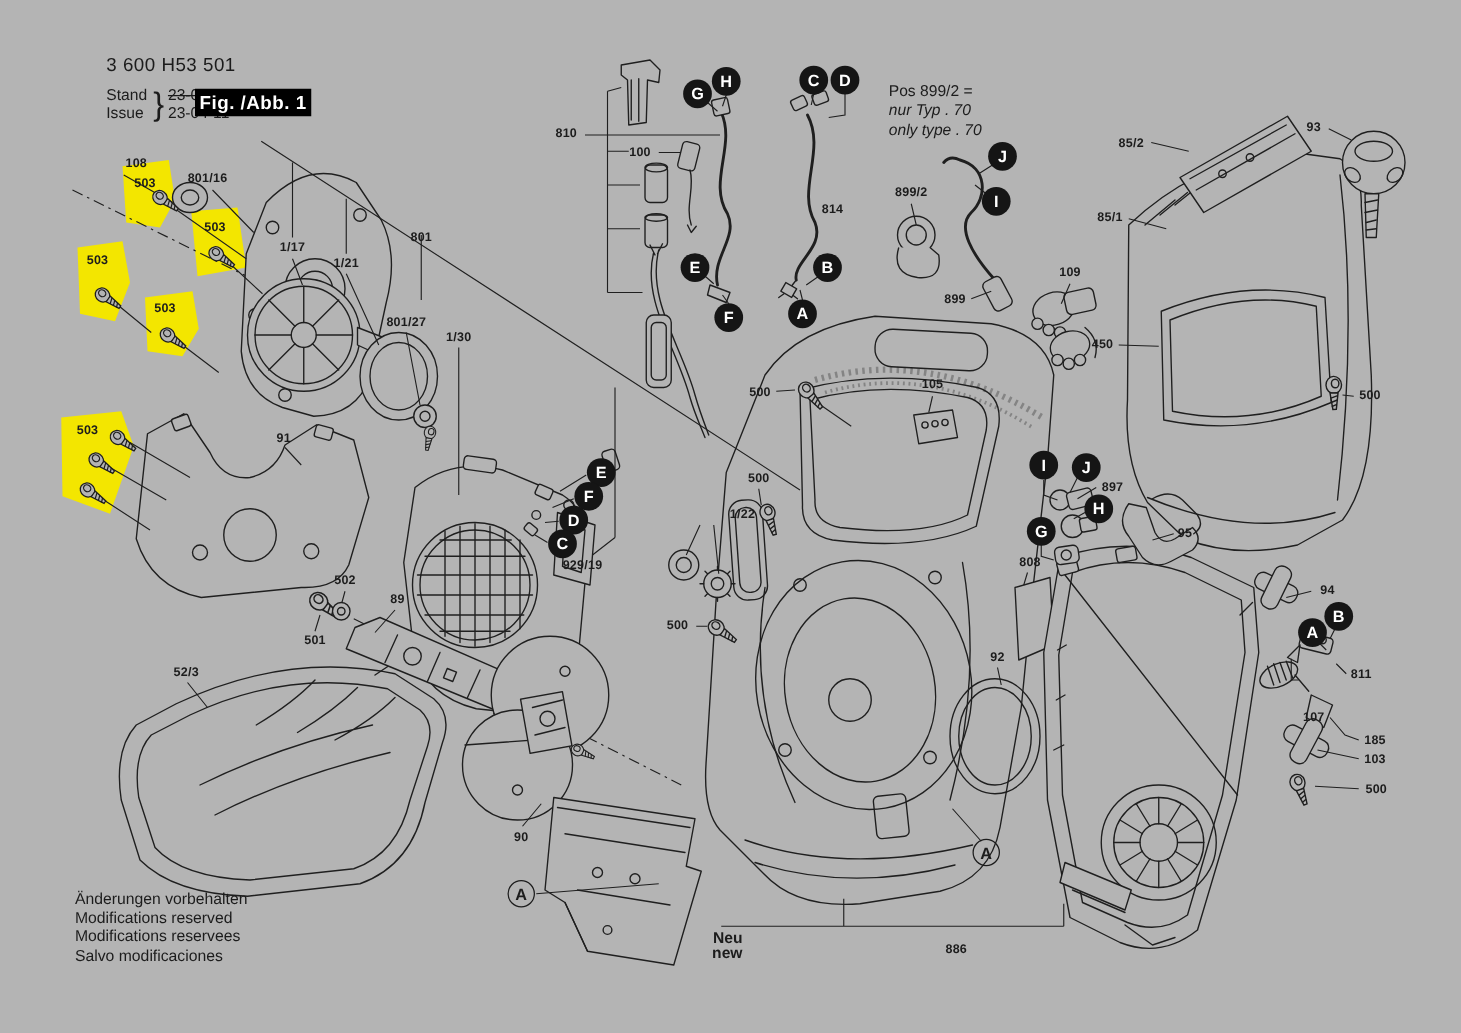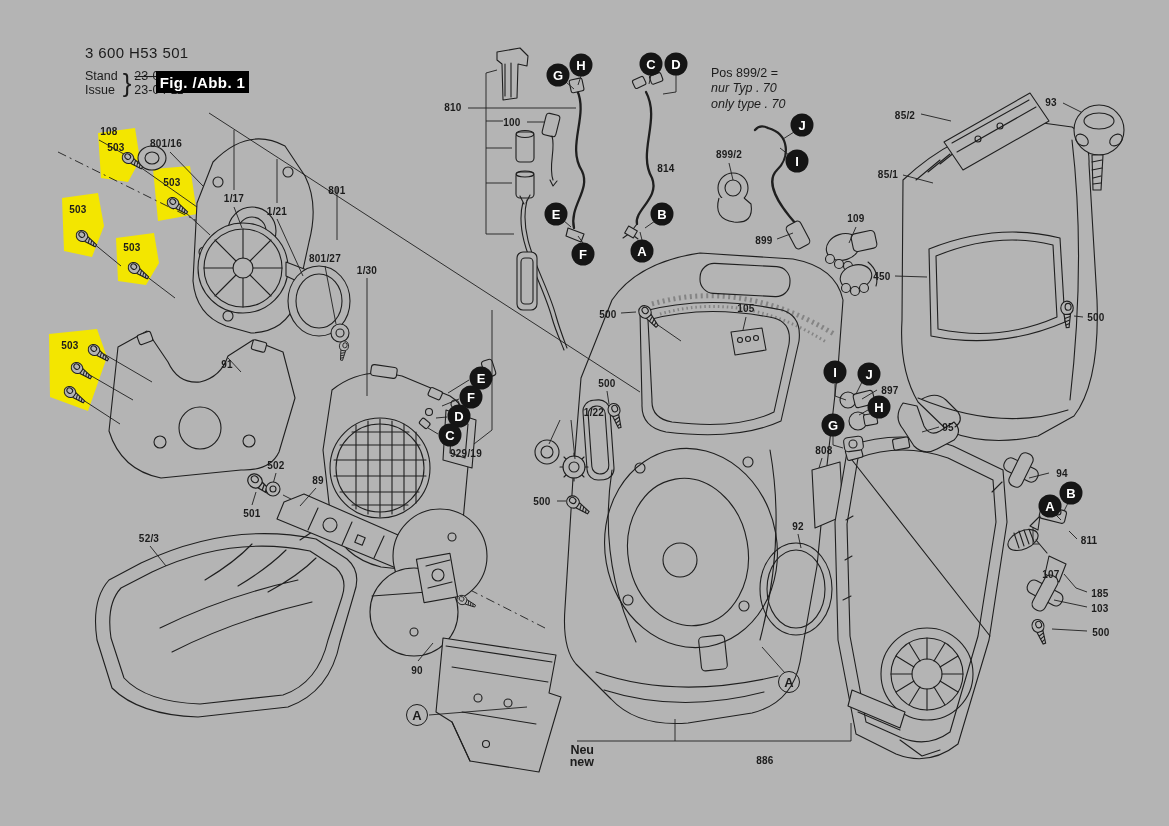--- a/index.html
+++ b/index.html
@@ -374,21 +374,21 @@
       <div class="plabel" style="left: 166px; top: 143px;">801/16</div>
       <div class="plabel" style="left: 172px; top: 182px;">503</div>
       <div class="plabel" style="left: 78px; top: 209px;">503</div>
       <div class="plabel" style="left: 132px; top: 247px;">503</div>
       <div class="plabel" style="left: 70px; top: 345px;">503</div>
       <div class="plabel" style="left: 234px; top: 198px;">1/17</div>
       <div class="plabel" style="left: 277px; top: 211px;">1/21</div>
       <div class="plabel" style="left: 337px; top: 190px;">801</div>
       <div class="plabel" style="left: 325px; top: 258px;">801/27</div>
       <div class="plabel" style="left: 367px; top: 270px;">1/30</div>
-      <div class="plabel" style="left: 227px; top: 364px;">91</div>
+      <div class="plabel" style="left: 227px; top: 351px;">91</div>
       <div class="plabel" style="left: 453px; top: 107px;">810</div>
       <div class="plabel" style="left: 512px; top: 122px;">100</div>
       <div class="plabel" style="left: 666px; top: 168px;">814</div>
       <div class="plabel" style="left: 729px; top: 154px;">899/2</div>
       <div class="plabel" style="left: 764px; top: 240px;">899</div>
       <div class="plabel" style="left: 856px; top: 218px;">109</div>
       <div class="plabel" style="left: 882px; top: 276px;">450</div>
       <div class="plabel" style="left: 905px; top: 115px;">85/2</div>
       <div class="plabel" style="left: 888px; top: 174px;">85/1</div>
       <div class="plabel" style="left: 1051px; top: 102px;">93</div>
@@ -457,19 +457,25 @@
 <div class="figbox">Fig. /Abb. 1</div>
 
 <div class="typenote">
   <span class="tnp">Pos 899/2 =</span>
   <span class="tni">
     <span>nur Typ . 70</span><br>
     <span>only type . 70</span>
   </span>
 </div>
 
+<div class="footer">
+  <div>Änderungen vorbehalten</div>
+  <div>Modifications reserved</div>
+  <div>Modifications reservees</div>
+  <div>Salvo modificaciones</div>
+</div>
 
 <div class="neu">
   <div>Neu</div>
   <div>new</div>
 </div>
 
 </div>
 
 </body></html>

